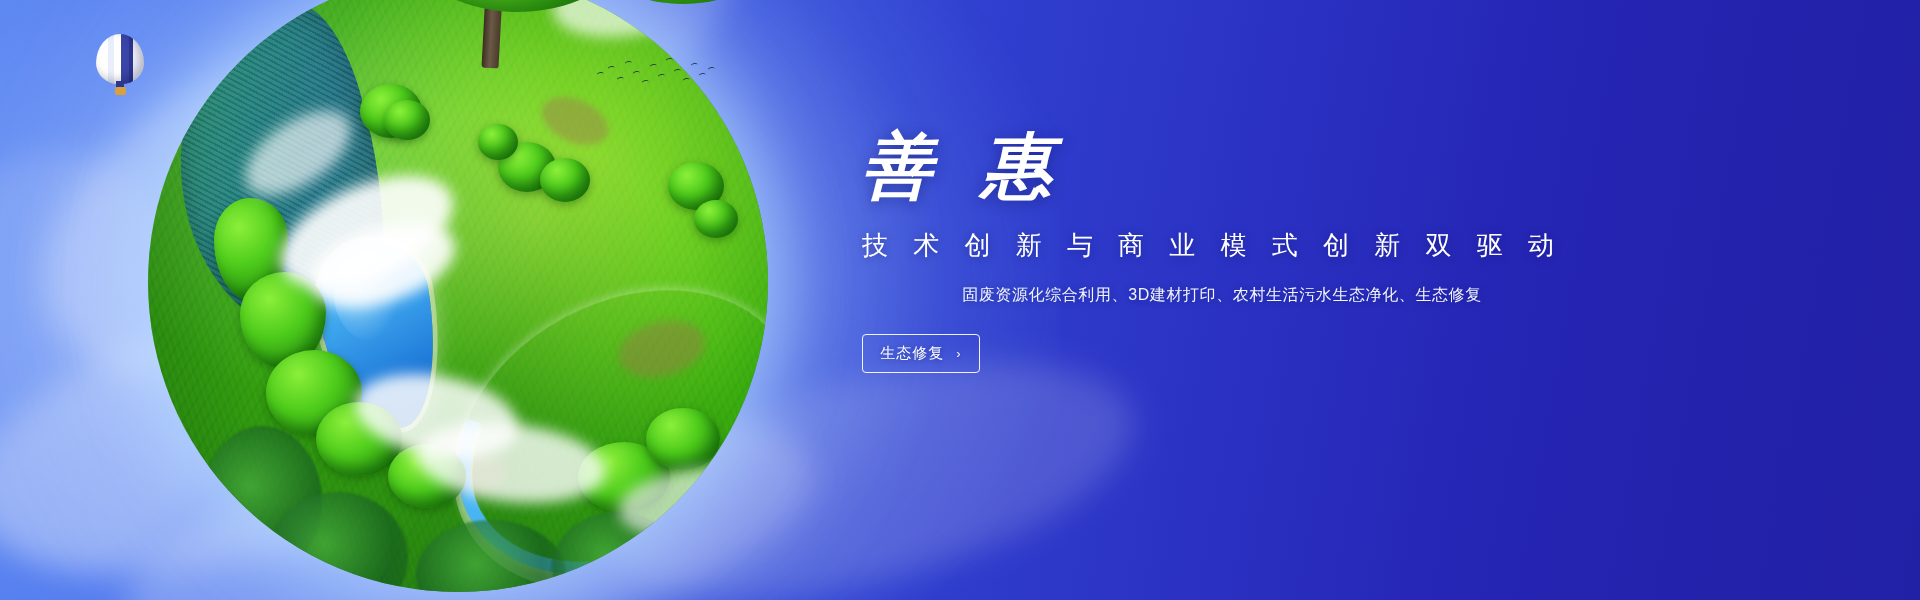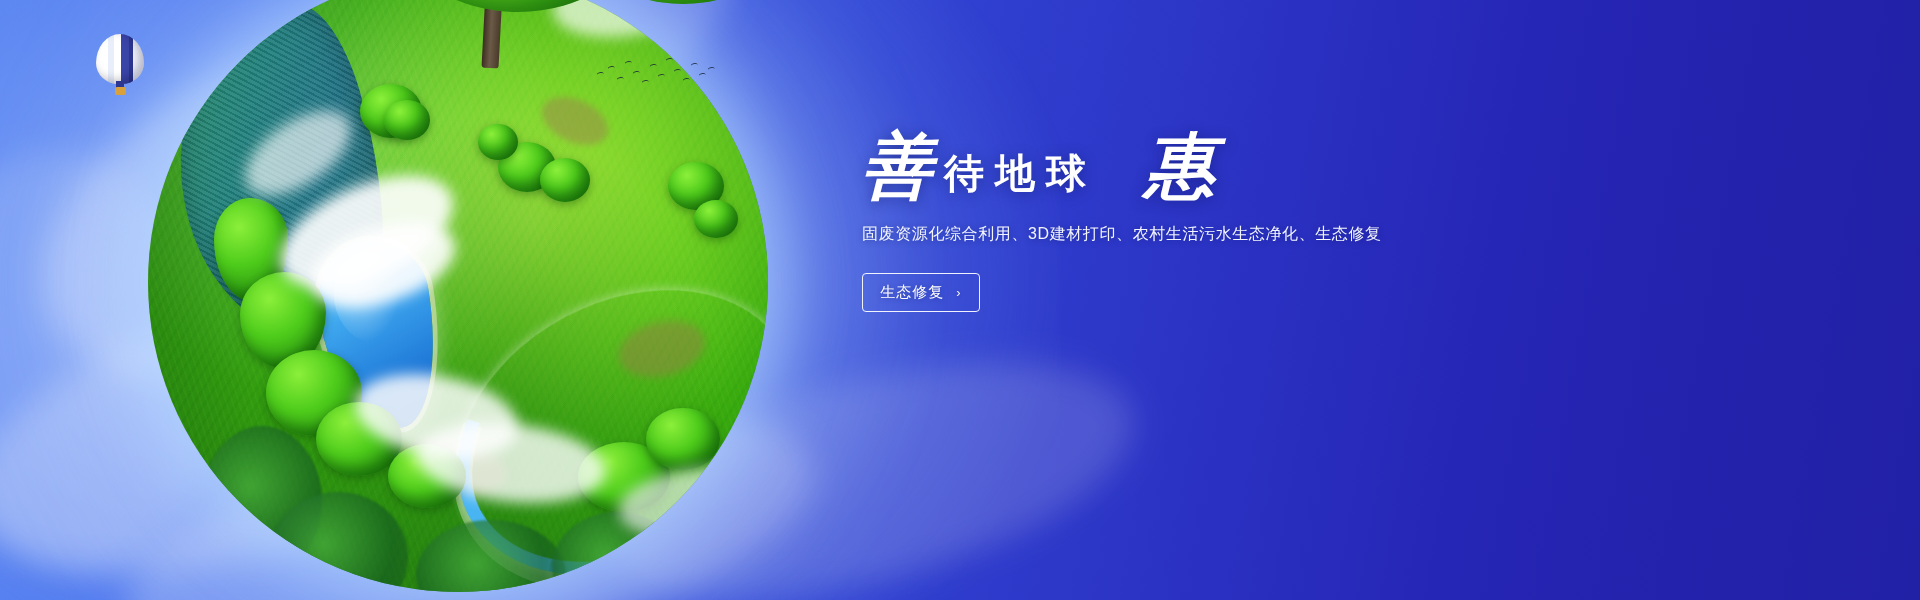--- a/index.html
+++ b/index.html
@@ -195,20 +195,21 @@
   .hl-small{font-size:40px;font-weight:700;letter-spacing:11px;padding:0 0 8px 10px;}
   .hl-gap{width:48px;}
 
   .sub1{
     margin-top:26px;font-size:26px;font-weight:400;letter-spacing:9px;
     color:#ffffff;text-shadow:0 1px 8px rgba(10,20,90,.40);
   }
   .sub2{
     margin-top:22px;font-size:16px;letter-spacing:.6px;color:#f2f5ff;
     text-shadow:0 1px 6px rgba(10,20,90,.40);
+    text-align:center;
   }
 
   .cta{
     margin-top:28px;display:inline-flex;align-items:center;justify-content:center;
     gap:12px;width:116px;height:37px;
     border:1px solid rgba(255,255,255,.92);border-radius:4px;
     color:#fff;font-size:15px;letter-spacing:1px;background:transparent;cursor:pointer;
     text-shadow:0 1px 5px rgba(10,20,90,.35);
   }
   .cta .chev{font-size:13px;opacity:.95;}
@@ -300,25 +301,25 @@
     <span class="bird" style="left:88px;top:26px"></span>
     <span class="bird" style="left:96px;top:11px"></span>
     <span class="bird" style="left:104px;top:21px"></span>
     <span class="bird" style="left:113px;top:15px"></span>
   </div>
 
   <div class="copy">
 
     <div class="headline">
       <span class="hl-big">善</span>
-      <span class="hl-small">待地球</span>
       <span class="hl-gap"></span>
       <span class="hl-big">惠</span>
     </div>
 
+    <div class="sub1">技 术 创 新 与 商 业 模 式 创 新 双 驱 动</div>
     <div class="sub2">固废资源化综合利用、3D建材打印、农村生活污水生态净化、生态修复</div>
 
     <div class="cta">
       <span>生态修复</span>
       <span class="chev">›</span>
     </div>
 
   </div>
 </div>
 

